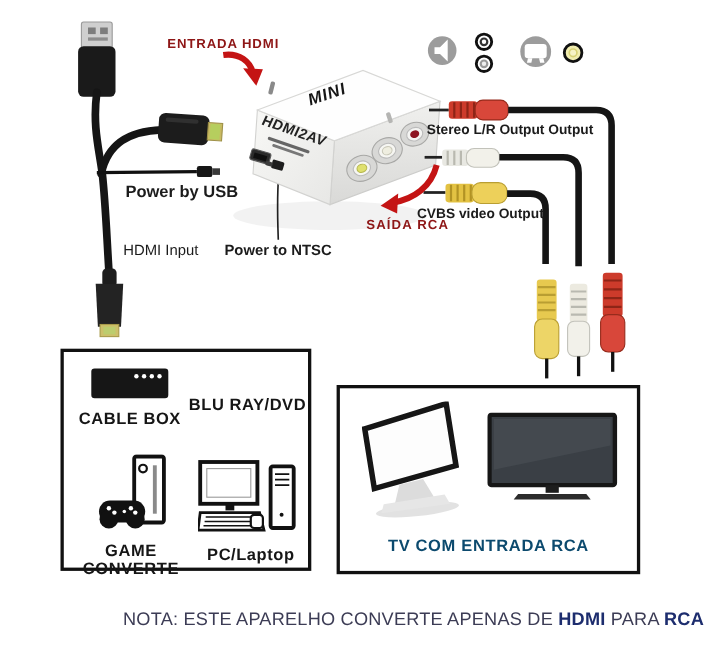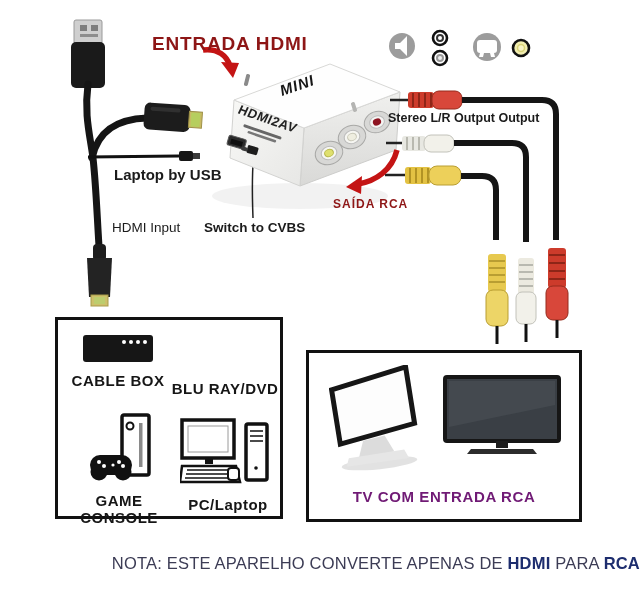--- a/index.html
+++ b/index.html
@@ -1,21 +1,21 @@
 <!DOCTYPE html>
 <html><head>
 <meta charset="utf-8">
 <style>
   html,body{margin:0;padding:0;background:#ffffff;}
   .stage{position:relative;width:640px;height:600px;background:#ffffff;overflow:hidden;
          font-family:"Liberation Sans",sans-serif;}
   .art{position:absolute;left:0;top:0;}
   .lbl{position:absolute;color:#1b1b1b;white-space:nowrap;}
   .lbl-red{color:#8e1616;font-weight:700;}
-  .entrada{left:152px;top:33px;font-size:19px;letter-spacing:.8px;}
+  .entrada{left:152px;top:33px;font-size:12px;letter-spacing:.8px;}
   .saida{left:333px;top:197px;font-size:12px;letter-spacing:1px;}
   .power{left:114px;top:166px;font-size:15px;font-weight:600;}
   .hdmiin{left:112px;top:220px;font-size:13.5px;font-weight:400;}
   .ntsc{left:204px;top:220px;font-size:13.5px;font-weight:600;}
   .stereo{left:388px;top:111px;font-size:12.5px;font-weight:700;}
   .cvbs{left:379px;top:187px;font-size:12.5px;font-weight:700;}
   .icon{position:absolute;}
   .srcbox{position:absolute;left:55px;top:317px;width:222px;height:196px;
           border:3px solid #111;background:#fff;}
   .tvbox{position:absolute;left:306px;top:350px;width:270px;height:166px;
@@ -24,21 +24,21 @@
             color:#161616;text-align:center;}
   .cablebox-icon{position:absolute;left:25px;top:15px;width:70px;height:27px;
                  background:#161616;border-radius:3px;}
   .cablebox-icon .dots{position:absolute;right:6px;top:5px;display:flex;gap:3px;}
   .cablebox-icon .dots i{width:4px;height:4px;border-radius:50%;background:#fff;}
   .dvd-logo{position:absolute;left:128px;top:13px;width:60px;height:28px;
             border:3px solid #111;border-radius:7px;display:flex;align-items:center;
             justify-content:center;font-weight:800;font-style:italic;font-size:19px;
             letter-spacing:.5px;color:#111;background:#fff;}
   .tvbox-lbl{position:absolute;left:0;top:135px;width:100%;text-align:center;
-             font-size:15px;font-weight:600;letter-spacing:.6px;color:#701a75;}
+             font-size:15px;font-weight:600;letter-spacing:.6px;color:#0c4a6e;}
   .note{position:absolute;left:0;top:554px;width:640px;text-align:right;
         font-size:16.5px;color:#3c3c55;letter-spacing:.2px;}
   .note b{color:#1d2d6e;font-weight:700;}
 </style>
 </head>
 <body>
 
 <div class="stage">
 
   <svg class="art" width="640" height="600" viewBox="0 0 640 600">
@@ -212,53 +212,54 @@
     <rect x="7" y="8" width="20" height="13" rx="3" fill="#fff"></rect>
     <polygon points="10,21 14,21 13,25 9,25" fill="#fff"></polygon>
     <polygon points="20,21 24,21 25,25 21,25" fill="#fff"></polygon>
   </svg>
   <svg class="icon" style="left:511px;top:38px" width="20" height="20">
     <circle cx="10" cy="10" r="8" fill="#f1edb0" stroke="#111" stroke-width="2.6"></circle>
     <circle cx="10" cy="10" r="3.5" fill="#f7f3c6" stroke="#d8d276" stroke-width="1.5"></circle>
   </svg>
 
   <div class="lbl lbl-red entrada">ENTRADA HDMI</div>
-  <div class="lbl power">Laptop by USB</div>
+  <div class="lbl power">Power by USB</div>
   <div class="lbl hdmiin">HDMI Input</div>
-  <div class="lbl ntsc">Switch to CVBS</div>
+  <div class="lbl ntsc">Power to NTSC</div>
   <div class="lbl stereo">Stereo L/R Output Output</div>
+  <div class="lbl cvbs">CVBS video Output</div>
   <div class="lbl lbl-red saida">SAÍDA RCA</div>
 
   <div class="srcbox">
     <div class="cablebox-icon">
       <span class="dots">
           <i></i>
           <i></i>
           <i></i>
           <i></i>
         </span>
     </div>
     <div class="cell-lbl" style="left:5px;top:52px;width:110px">CABLE BOX</div>
 
-    <div class="cell-lbl" style="left:112px;top:60px;width:110px">BLU RAY/DVD</div>
+    <div class="cell-lbl" style="left:112px;top:40px;width:110px">BLU RAY/DVD</div>
 
     <svg class="icon" style="left:30px;top:93px" width="72" height="78">
       <rect x="34" y="2" width="27" height="60" rx="2" fill="#fff" stroke="#111" stroke-width="3.5"></rect>
       <circle cx="42" cy="13" r="3.5" fill="#fff" stroke="#111" stroke-width="2"></circle>
       <rect x="51" y="10" width="3.5" height="44" fill="#8a8a8a"></rect>
       <rect x="2" y="42" width="42" height="20" rx="10" fill="#111"></rect>
       <circle cx="11" cy="59" r="8.5" fill="#111"></circle>
       <circle cx="35" cy="59" r="8.5" fill="#111"></circle>
       <circle cx="11" cy="49" r="2" fill="#fff"></circle>
         <circle cx="16" cy="53" r="2" fill="#fff"></circle>
       <circle cx="31" cy="49" r="2" fill="#fff"></circle>
         <circle cx="35" cy="53" r="2" fill="#fff"></circle>
       <circle cx="25" cy="52" r="1.6" fill="#fff"></circle>
     </svg>
-    <div class="cell-lbl" style="left:2px;top:172px;width:118px">GAME CONSOLE</div>
+    <div class="cell-lbl" style="left:2px;top:172px;width:118px">GAME CONVERTE</div>
 
     <svg class="icon" style="left:122px;top:98px" width="92" height="74">
       <rect x="2" y="2" width="52" height="38" fill="#fff" stroke="#111" stroke-width="3.5"></rect>
       <rect x="8" y="8" width="40" height="26" fill="#fff" stroke="#9a9a9a" stroke-width="1"></rect>
       <rect x="25" y="40" width="8" height="6" fill="#111"></rect>
       <polygon points="2,48 56,48 60,64 0,64" fill="#fff" stroke="#111" stroke-width="2.5"></polygon>
       <g stroke="#111" stroke-width="1.4">
         <path d="M7,52 h44 M6,56 h47 M5,60 h50"></path>
       </g>
       <rect x="48" y="50" width="11" height="12" rx="3" fill="#fff" stroke="#111" stroke-width="2"></rect>

